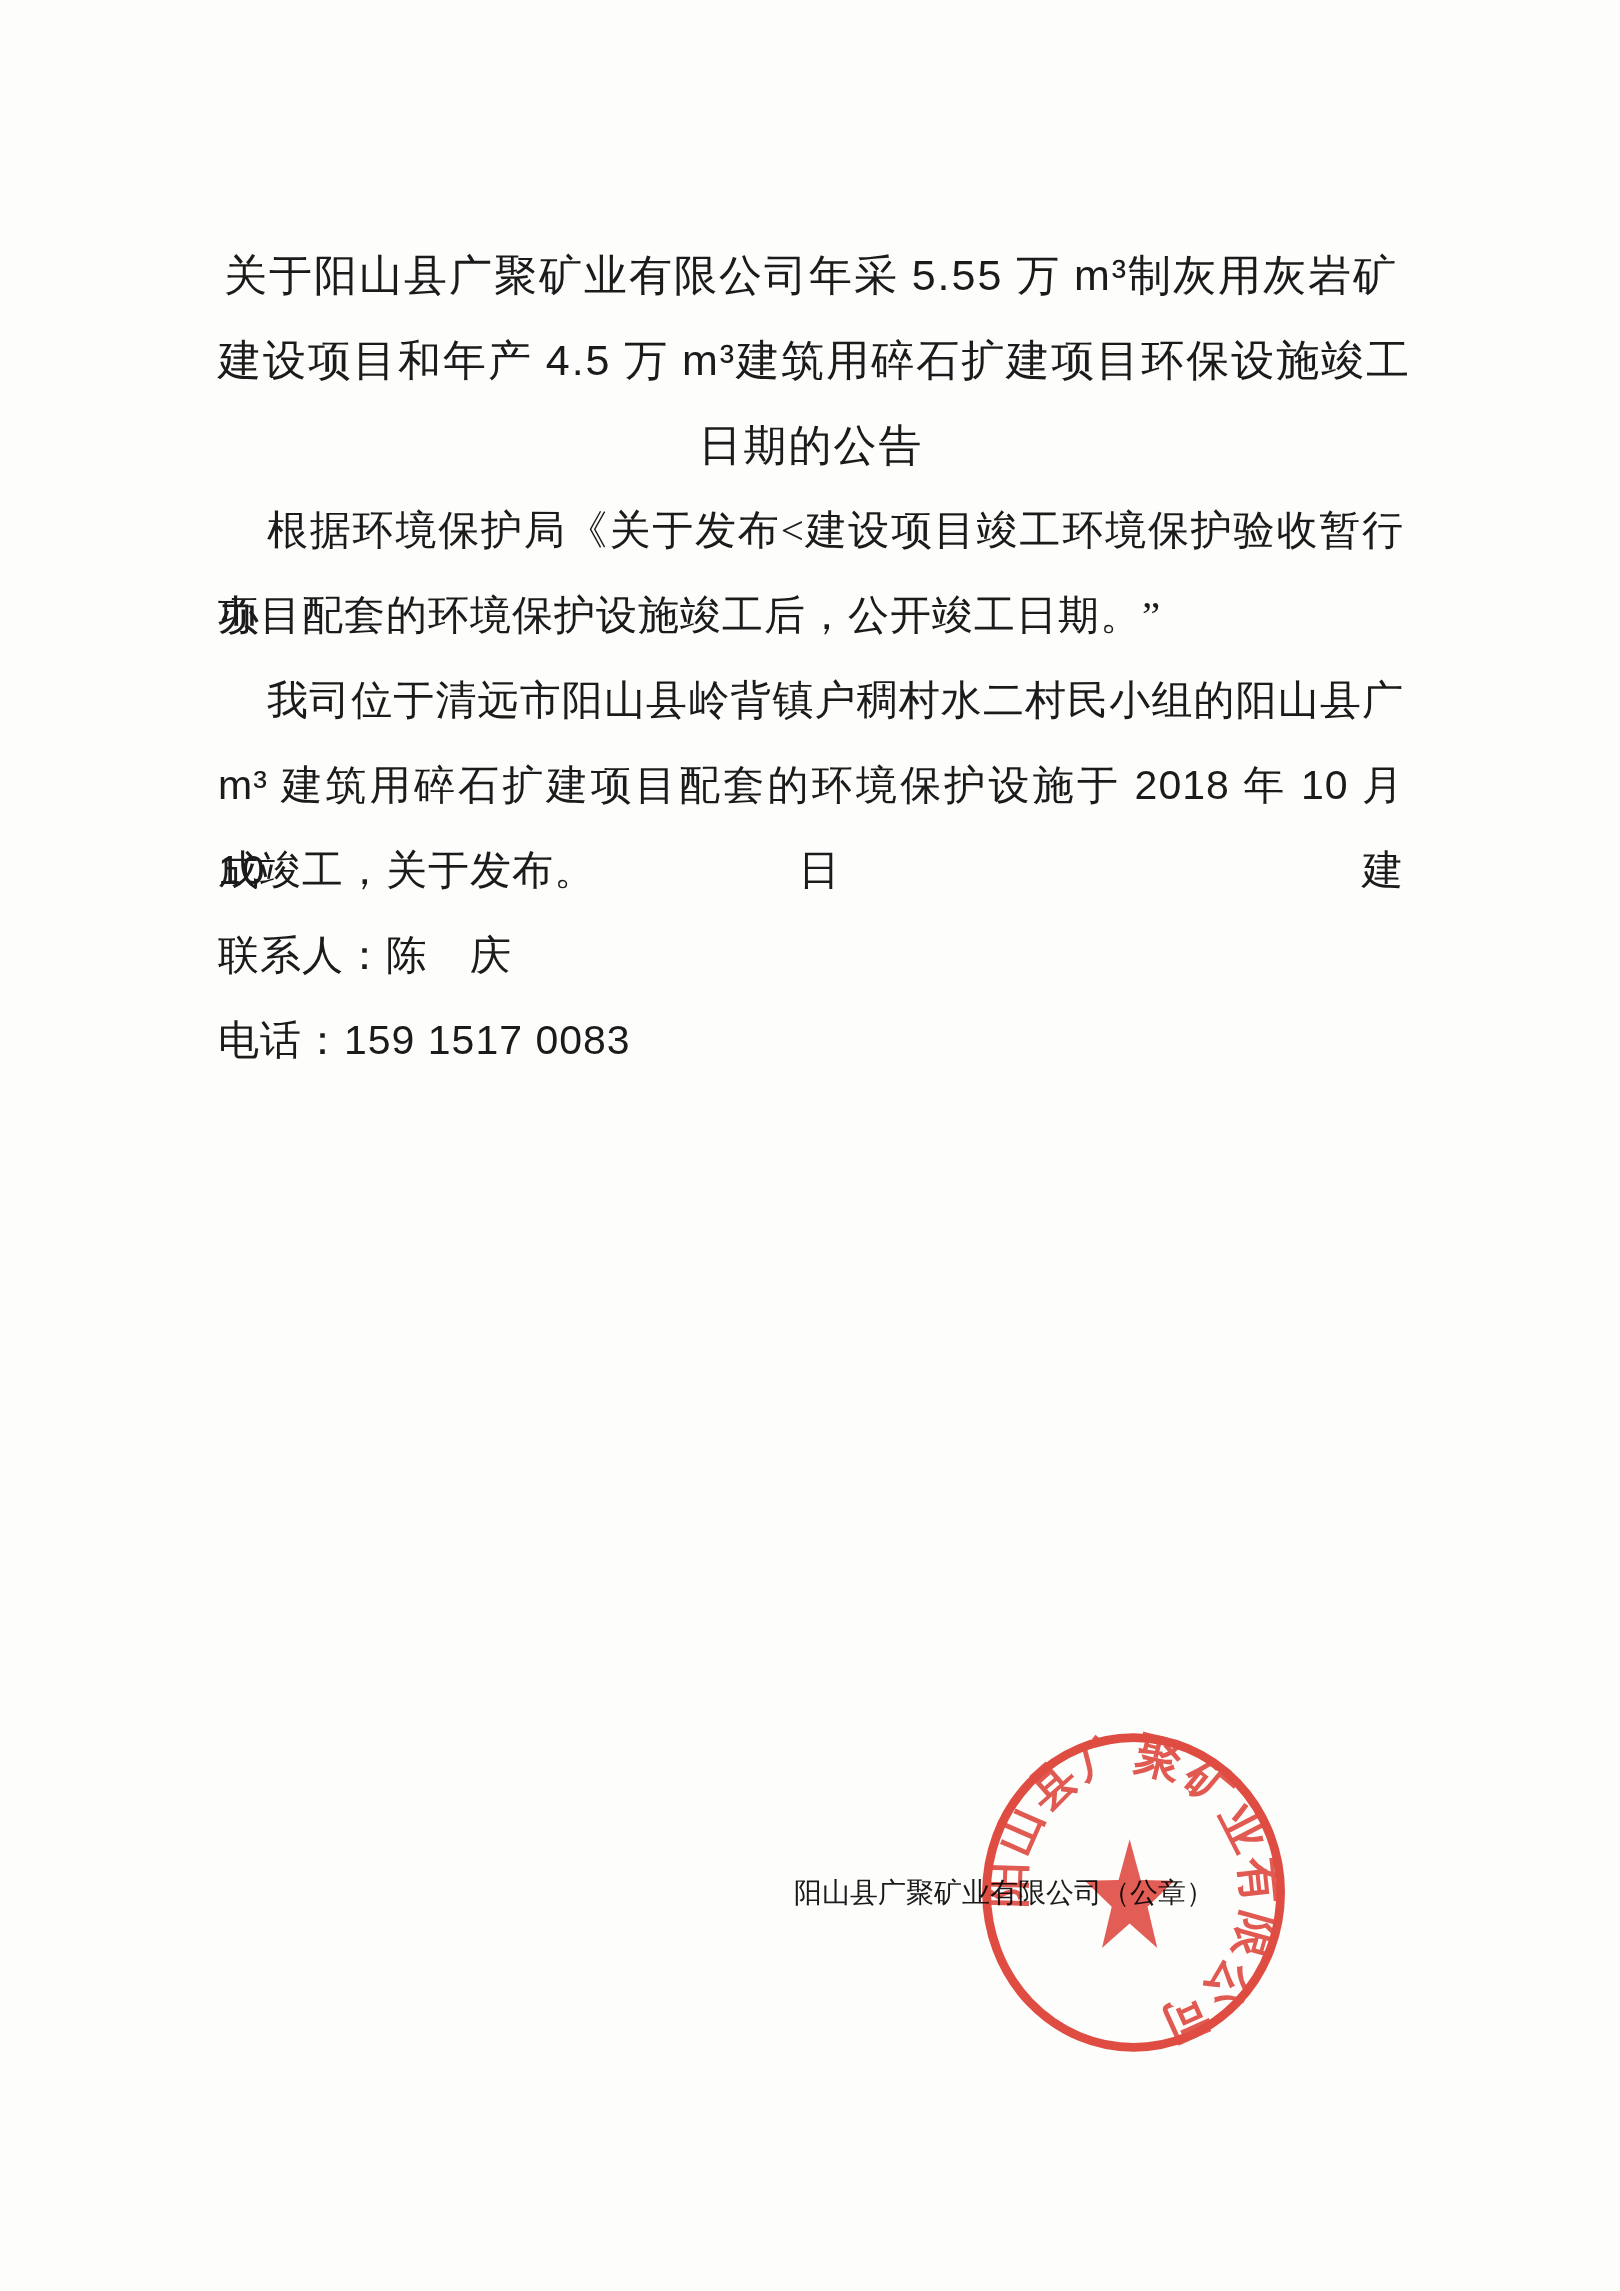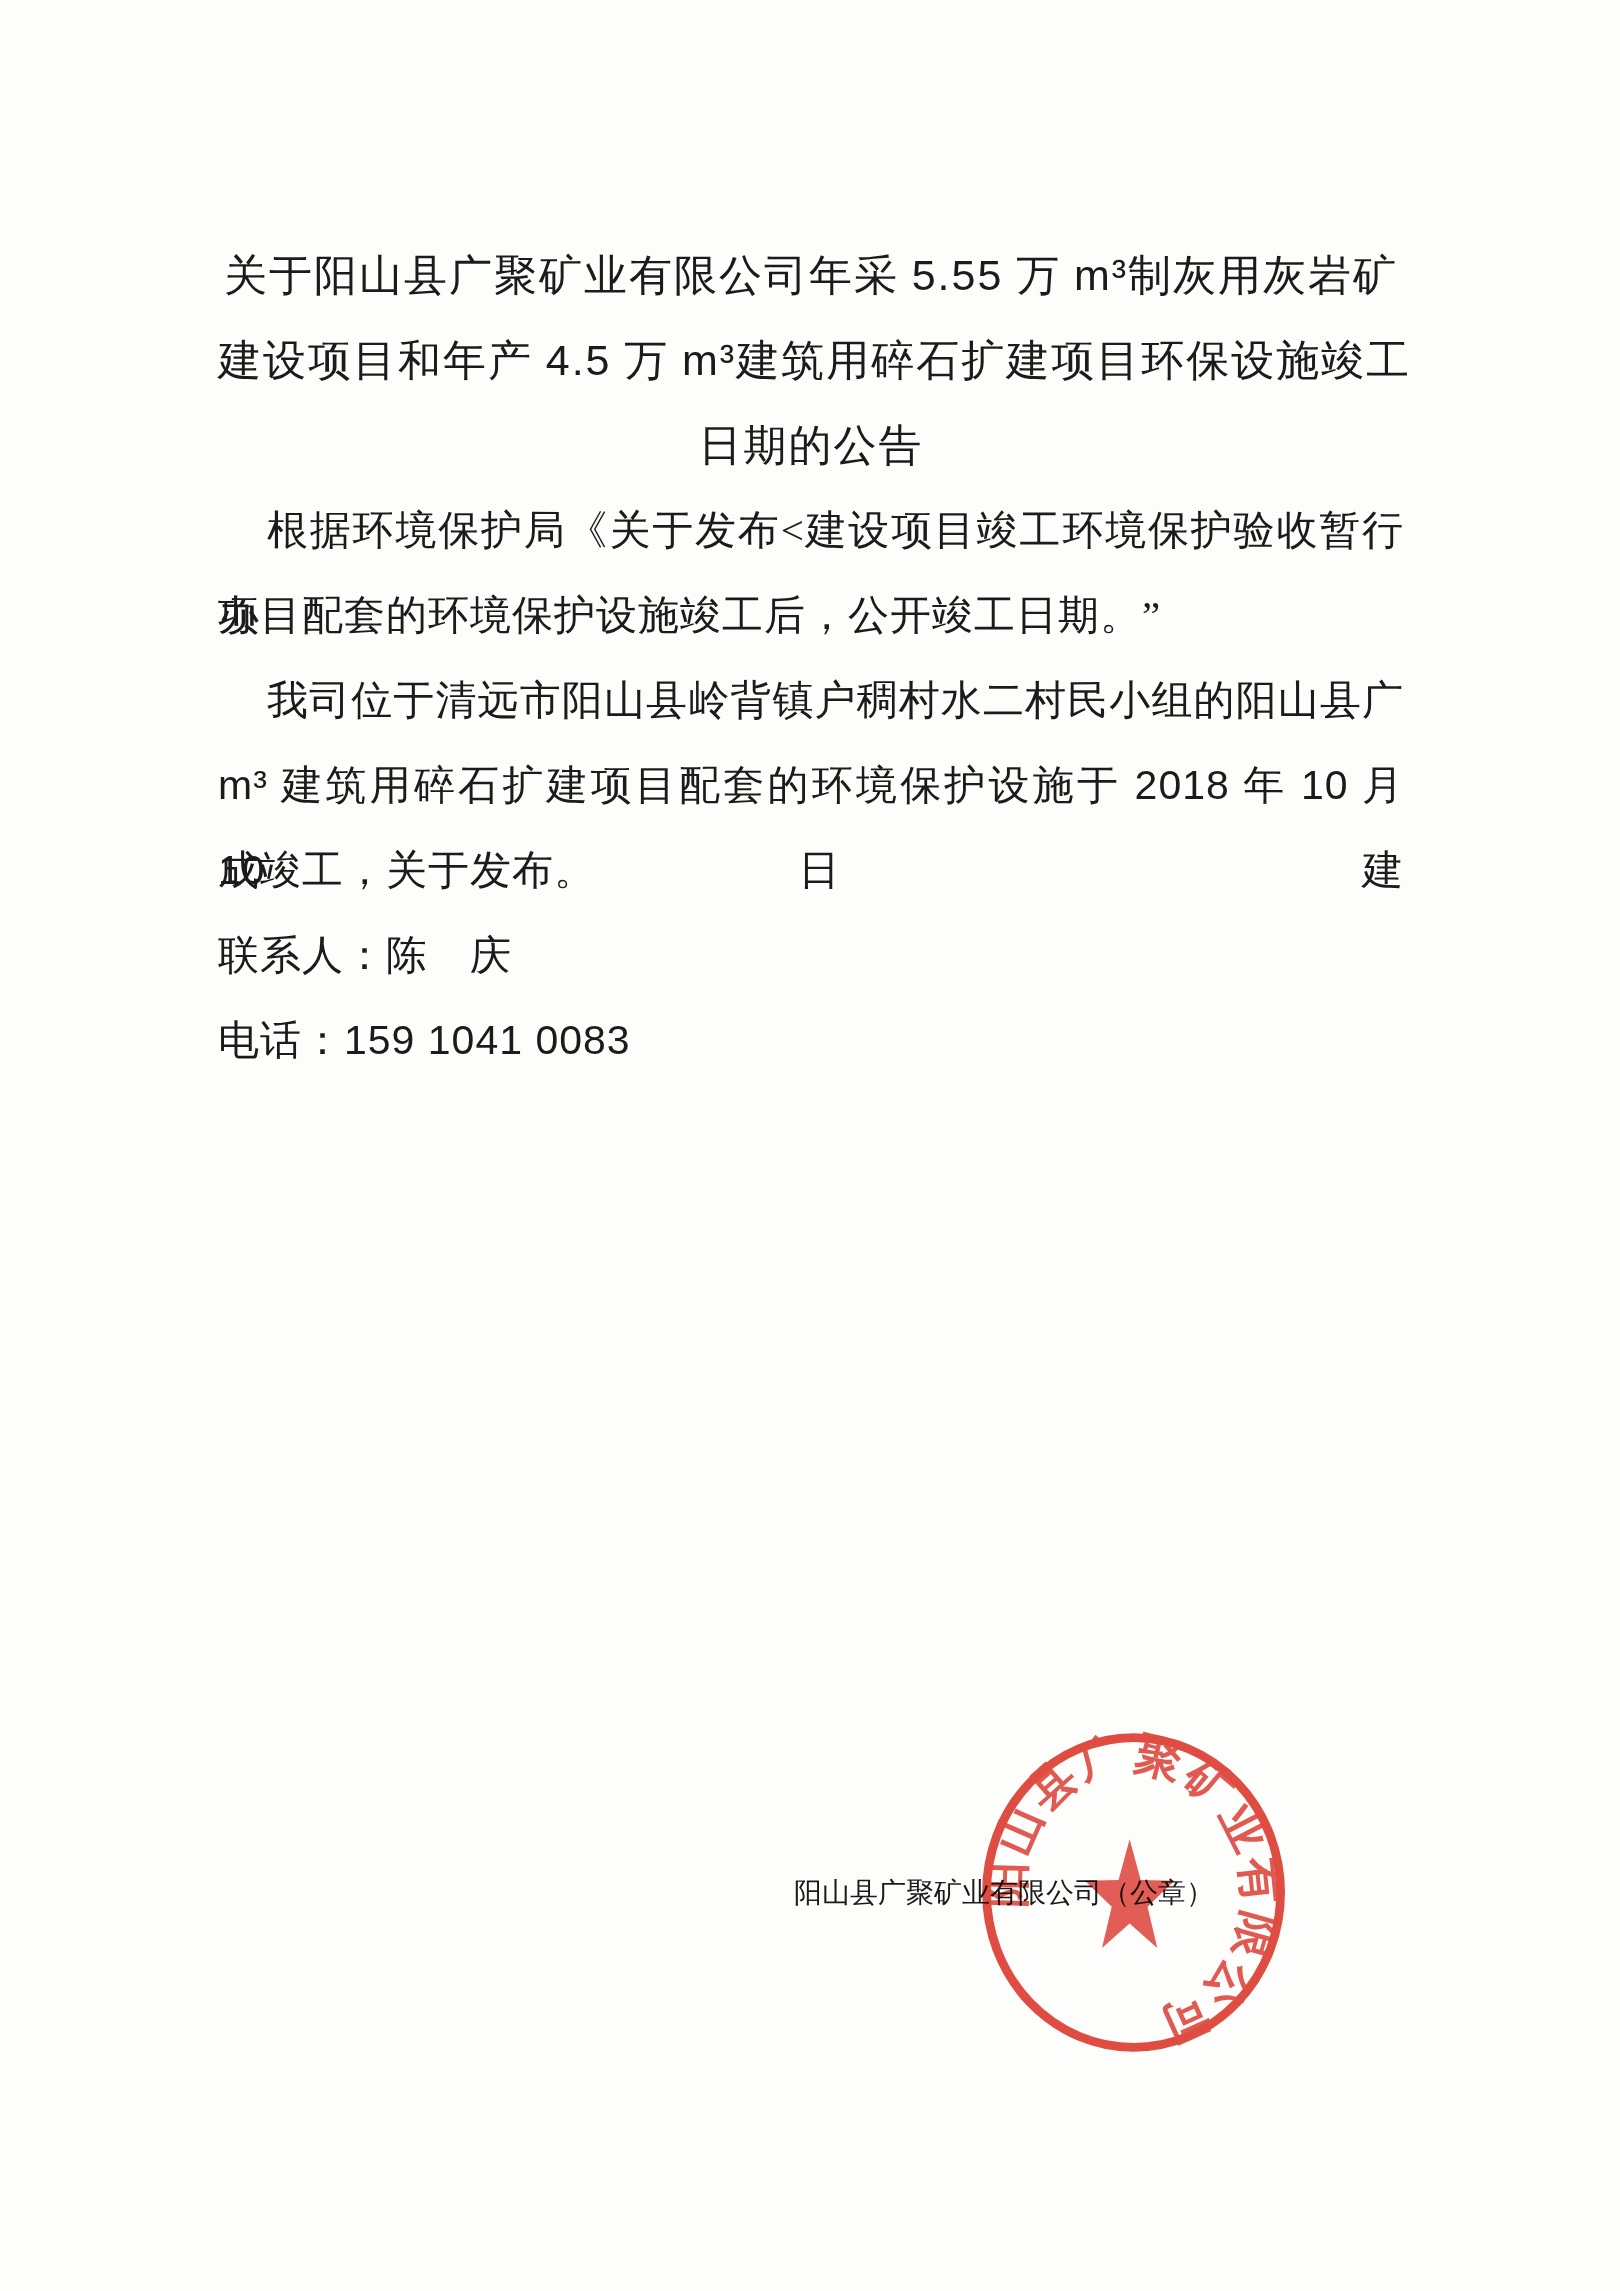--- a/index.html
+++ b/index.html
@@ -77,21 +77,21 @@
     <div class="line title-line autolatin">日期的公告</div>
 
     <div class="line just indent autolatin">根据环境保护局《关于发布&lt;建设项目竣工环境保护验收暂行办</div>
     <div class="line autolatin">项目配套的环境保护设施竣工后，公开竣工日期。”</div>
 
     <div class="line just indent autolatin">我司位于清远市阳山县岭背镇户稠村水二村民小组的阳山县广</div>
     <div class="line just autolatin"><span class="latin">m³</span> 建筑用碎石扩建项目配套的环境保护设施于 <span class="latin">2018</span> 年 <span class="latin">10</span> 月 <span class="latin">10</span> 日建</div>
     <div class="line autolatin">成竣工，关于发布。</div>
 
     <div class="line autolatin">联系人：陈　庆</div>
-    <div class="line autolatin">电话：<span class="latin">159 1041 0083</span></div>
+    <div class="line autolatin">电话：<span class="latin">159 1517 0083</span></div>
   </div>
 
   <div class="sign-line autolatin">阳山县广聚矿业有限公司（公章）</div>
 
   <svg class="seal" viewBox="0 0 350 360" xmlns="http://www.w3.org/2000/svg">
     <ellipse cx="172" cy="179" rx="150" ry="158" fill="none" stroke="#de3d33" stroke-width="9"></ellipse>
     <g transform="translate(168,186) scale(1,1.28)" fill="#de3d33" opacity="0.9">
       <polygon points="0,-48 11.29,-15.53 45.65,-14.83 18.26,5.93 28.21,38.83 0,19.2 -28.21,38.83 -18.26,5.93 -45.65,-14.83 -11.29,-15.53"></polygon>
     </g>
     <g transform="rotate(-8 172 179)">

